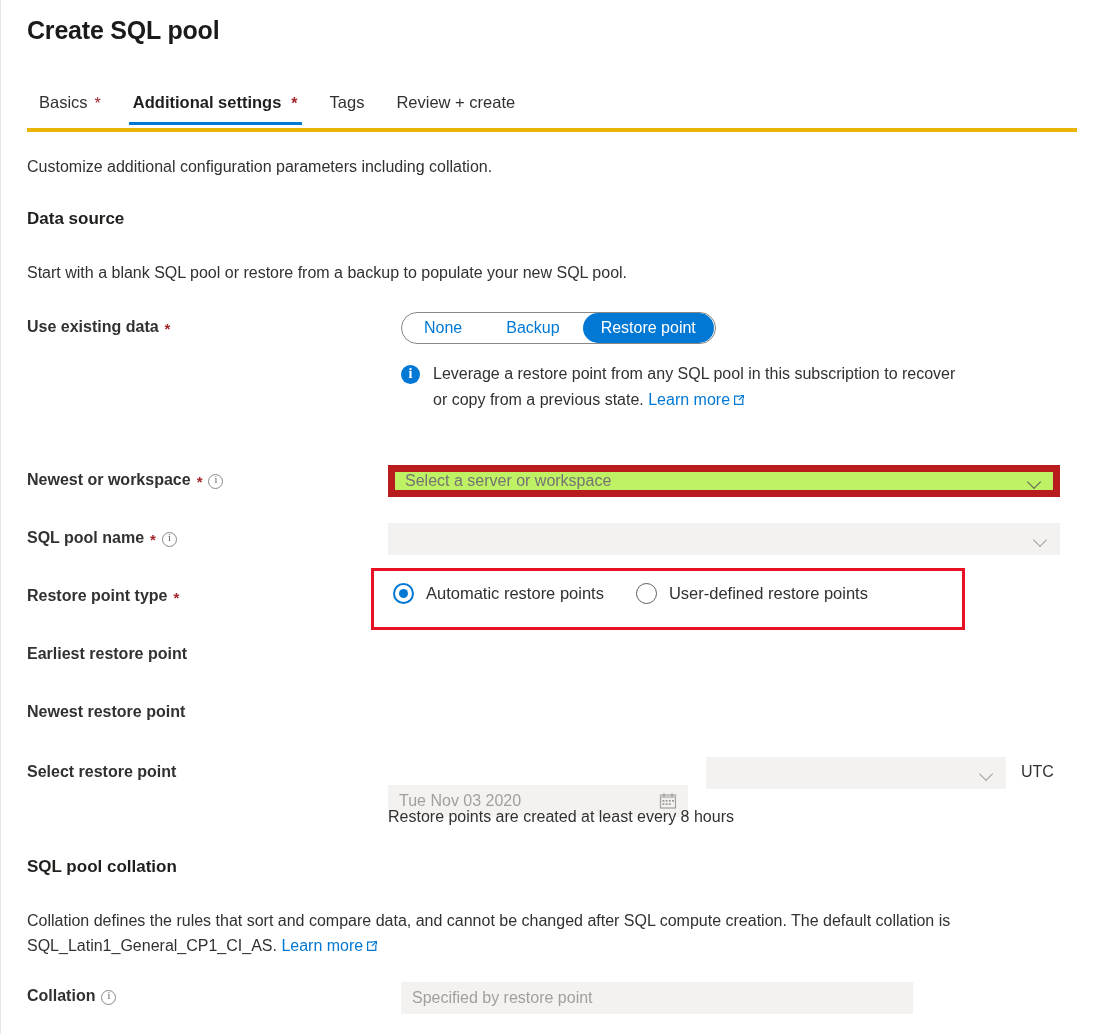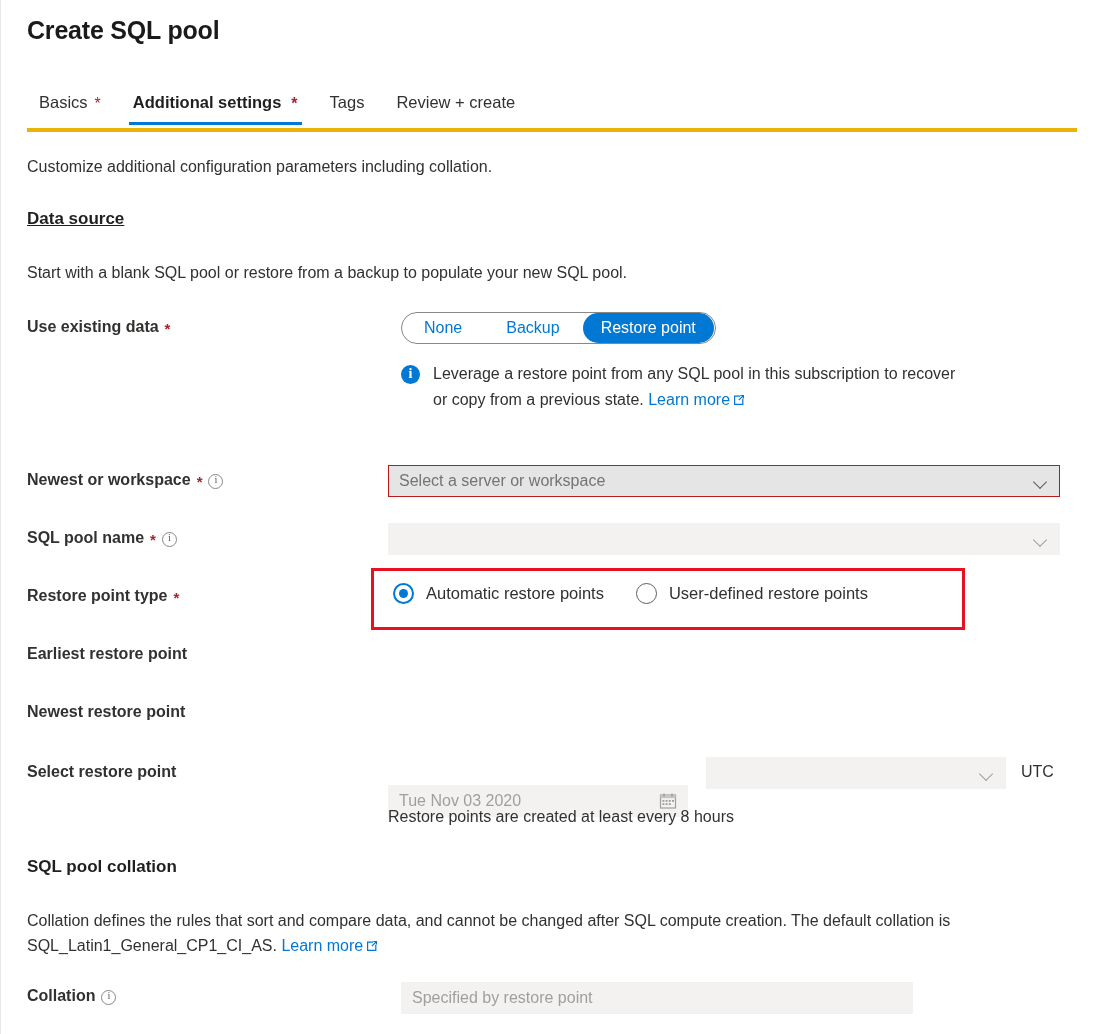--- a/index.html
+++ b/index.html
@@ -93,21 +93,21 @@
     white-space: nowrap;
   }
   .section-head {
     position: absolute;
     left: 26px;
     font-size: 17px;
     font-weight: 700;
     color: #201f1e;
     white-space: nowrap;
   }
-  #sec-datasource { top: 209px; text-decoration: underline; }
+  #sec-datasource { top: 209px; }
   #sec-collation  { top: 857px; }
 
   .section-desc {
     position: absolute;
     left: 26px;
     font-size: 16px;
     color: #323130;
     line-height: 25px;
   }
   #desc-datasource { top: 260px; white-space: nowrap; }
@@ -222,22 +222,22 @@
     vertical-align: -1px;
   }
   .ext-icon svg { display: block; }
 
   
   .input-box {
     position: absolute;
     display: flex;
     align-items: center;
     height: 32px;
-    border: 1px solid #b91c1c;
-    background: #e5e5e5;
+    border: 7px solid #b91c1c;
+    background: #bef264;
     padding: 0 10px;
     font-size: 16px;
     color: #605e5c;
   }
   .input-box.disabled {
     background: #f3f2f1;
     border: 1px solid transparent;
     color: #a19f9d;
   }
   .input-box .value { flex: 1 1 auto; white-space: nowrap; overflow: hidden; }

